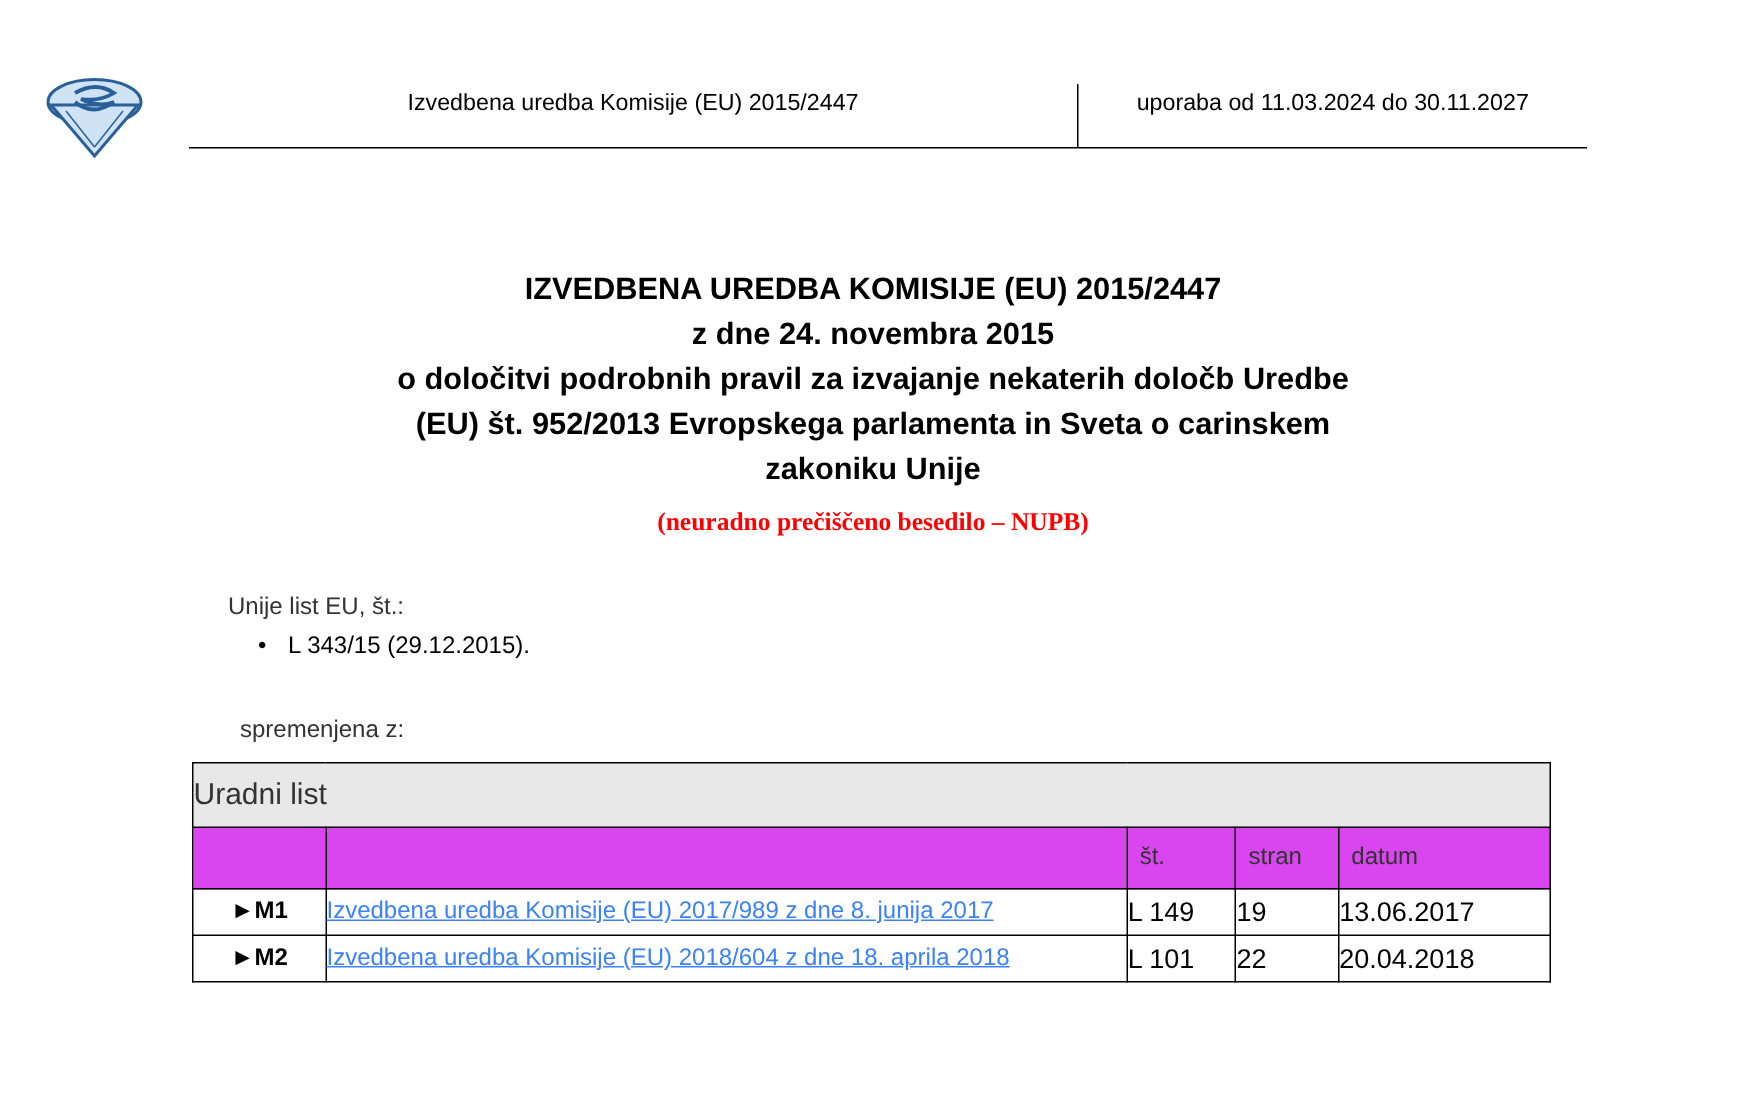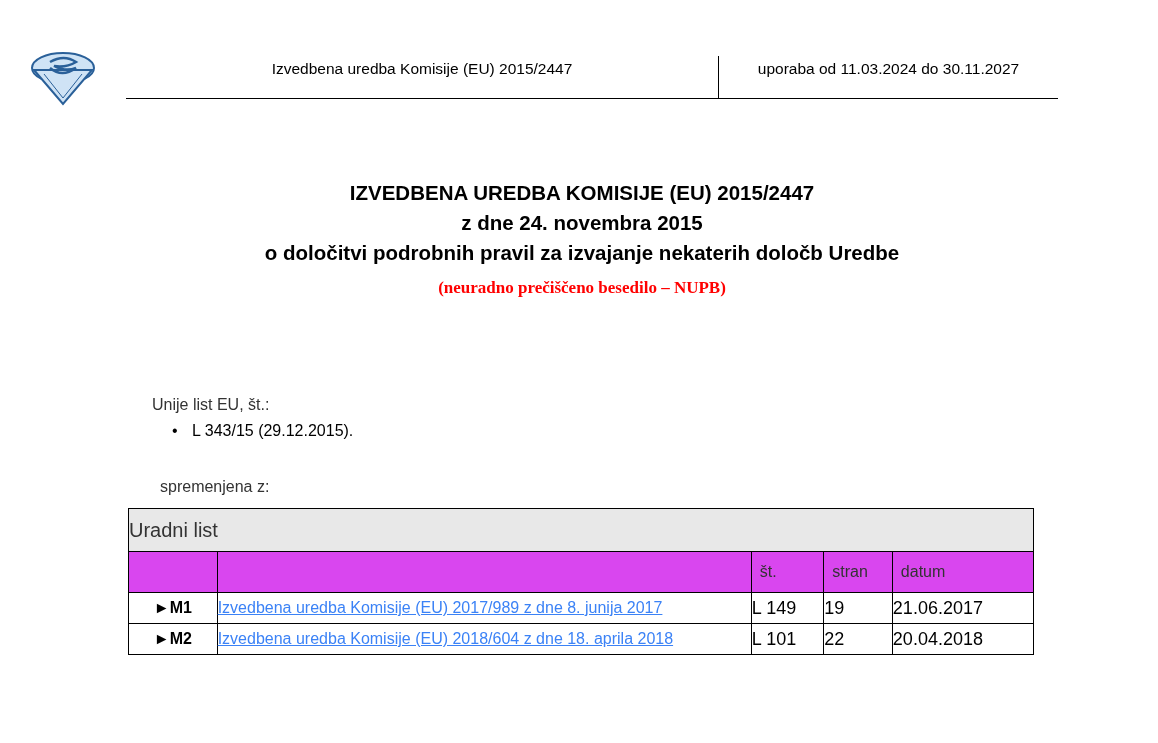--- a/index.html
+++ b/index.html
@@ -206,20 +206,22 @@
     <div class="header-divider"></div>
     <div class="header-right">uporaba od 11.03.2024 do 30.11.2027</div>
   </div>
   <div class="header-rule"></div>
 </div>
 
 <div class="title-block">
   <span class="title-line">IZVEDBENA UREDBA KOMISIJE (EU) 2015/2447</span>
   <span class="title-line">z dne 24. novembra 2015</span>
   <span class="title-line">o določitvi podrobnih pravil za izvajanje nekaterih določb Uredbe</span>
+  <span class="title-line">(EU) št. 952/2013 Evropskega parlamenta in Sveta o carinskem</span>
+  <span class="title-line">zakoniku Unije</span>
   <span class="subtitle-nupb">(neuradno prečiščeno besedilo – NUPB)</span>
 </div>
 
 <div class="oj-intro">Unije list EU, št.:</div>
 <ul class="oj-list">
   <li>L 343/15 (29.12.2015).</li>
 </ul>
 
 <div class="amended-label">spremenjena z:</div>
 
@@ -242,21 +244,21 @@
       <td>stran</td>
       <td>datum</td>
     </tr>
     <tr>
       <td class="marker-cell">►M1</td>
       <td class="act-cell">
         <span class="act-link">Izvedbena uredba Komisije (EU) 2017/989 z dne 8. junija 2017</span>
       </td>
       <td class="plain-cell">L 149</td>
       <td class="plain-cell">19</td>
-      <td class="plain-cell">21.06.2017</td>
+      <td class="plain-cell">13.06.2017</td>
     </tr>
     <tr>
       <td class="marker-cell">►M2</td>
       <td class="act-cell">
         <span class="act-link">Izvedbena uredba Komisije (EU) 2018/604 z dne 18. aprila 2018</span>
       </td>
       <td class="plain-cell">L 101</td>
       <td class="plain-cell">22</td>
       <td class="plain-cell">20.04.2018</td>
     </tr>

